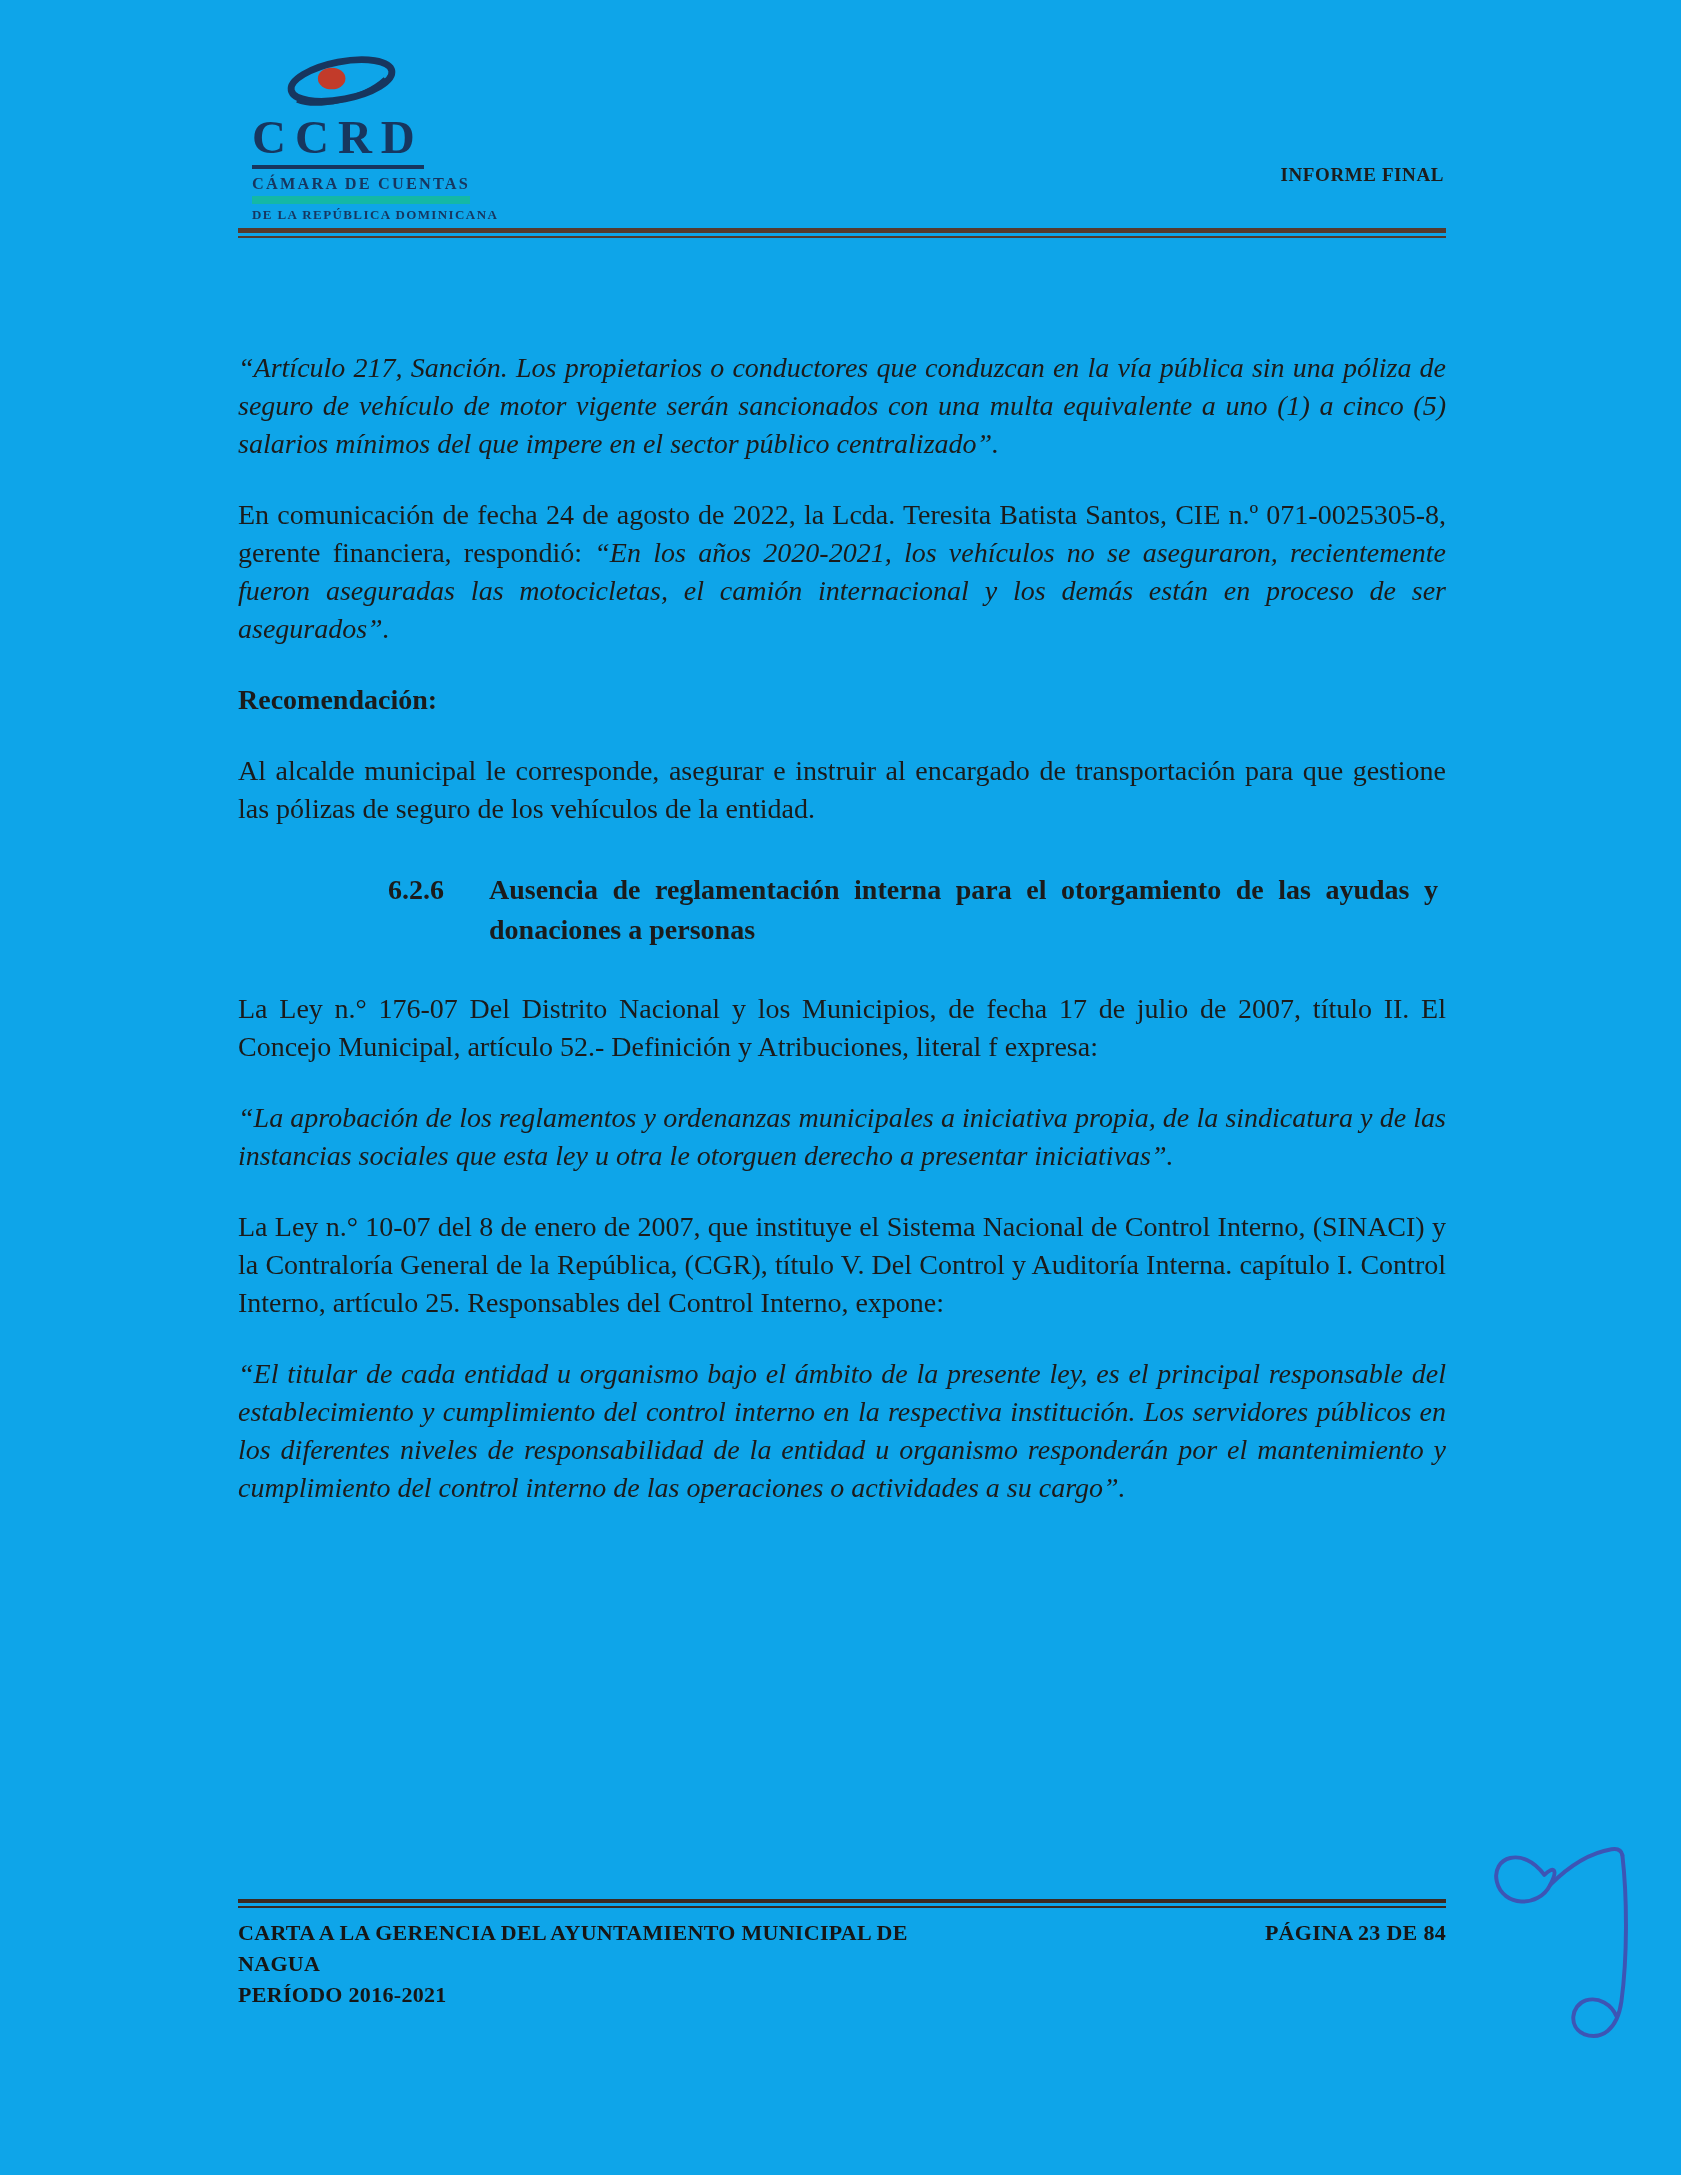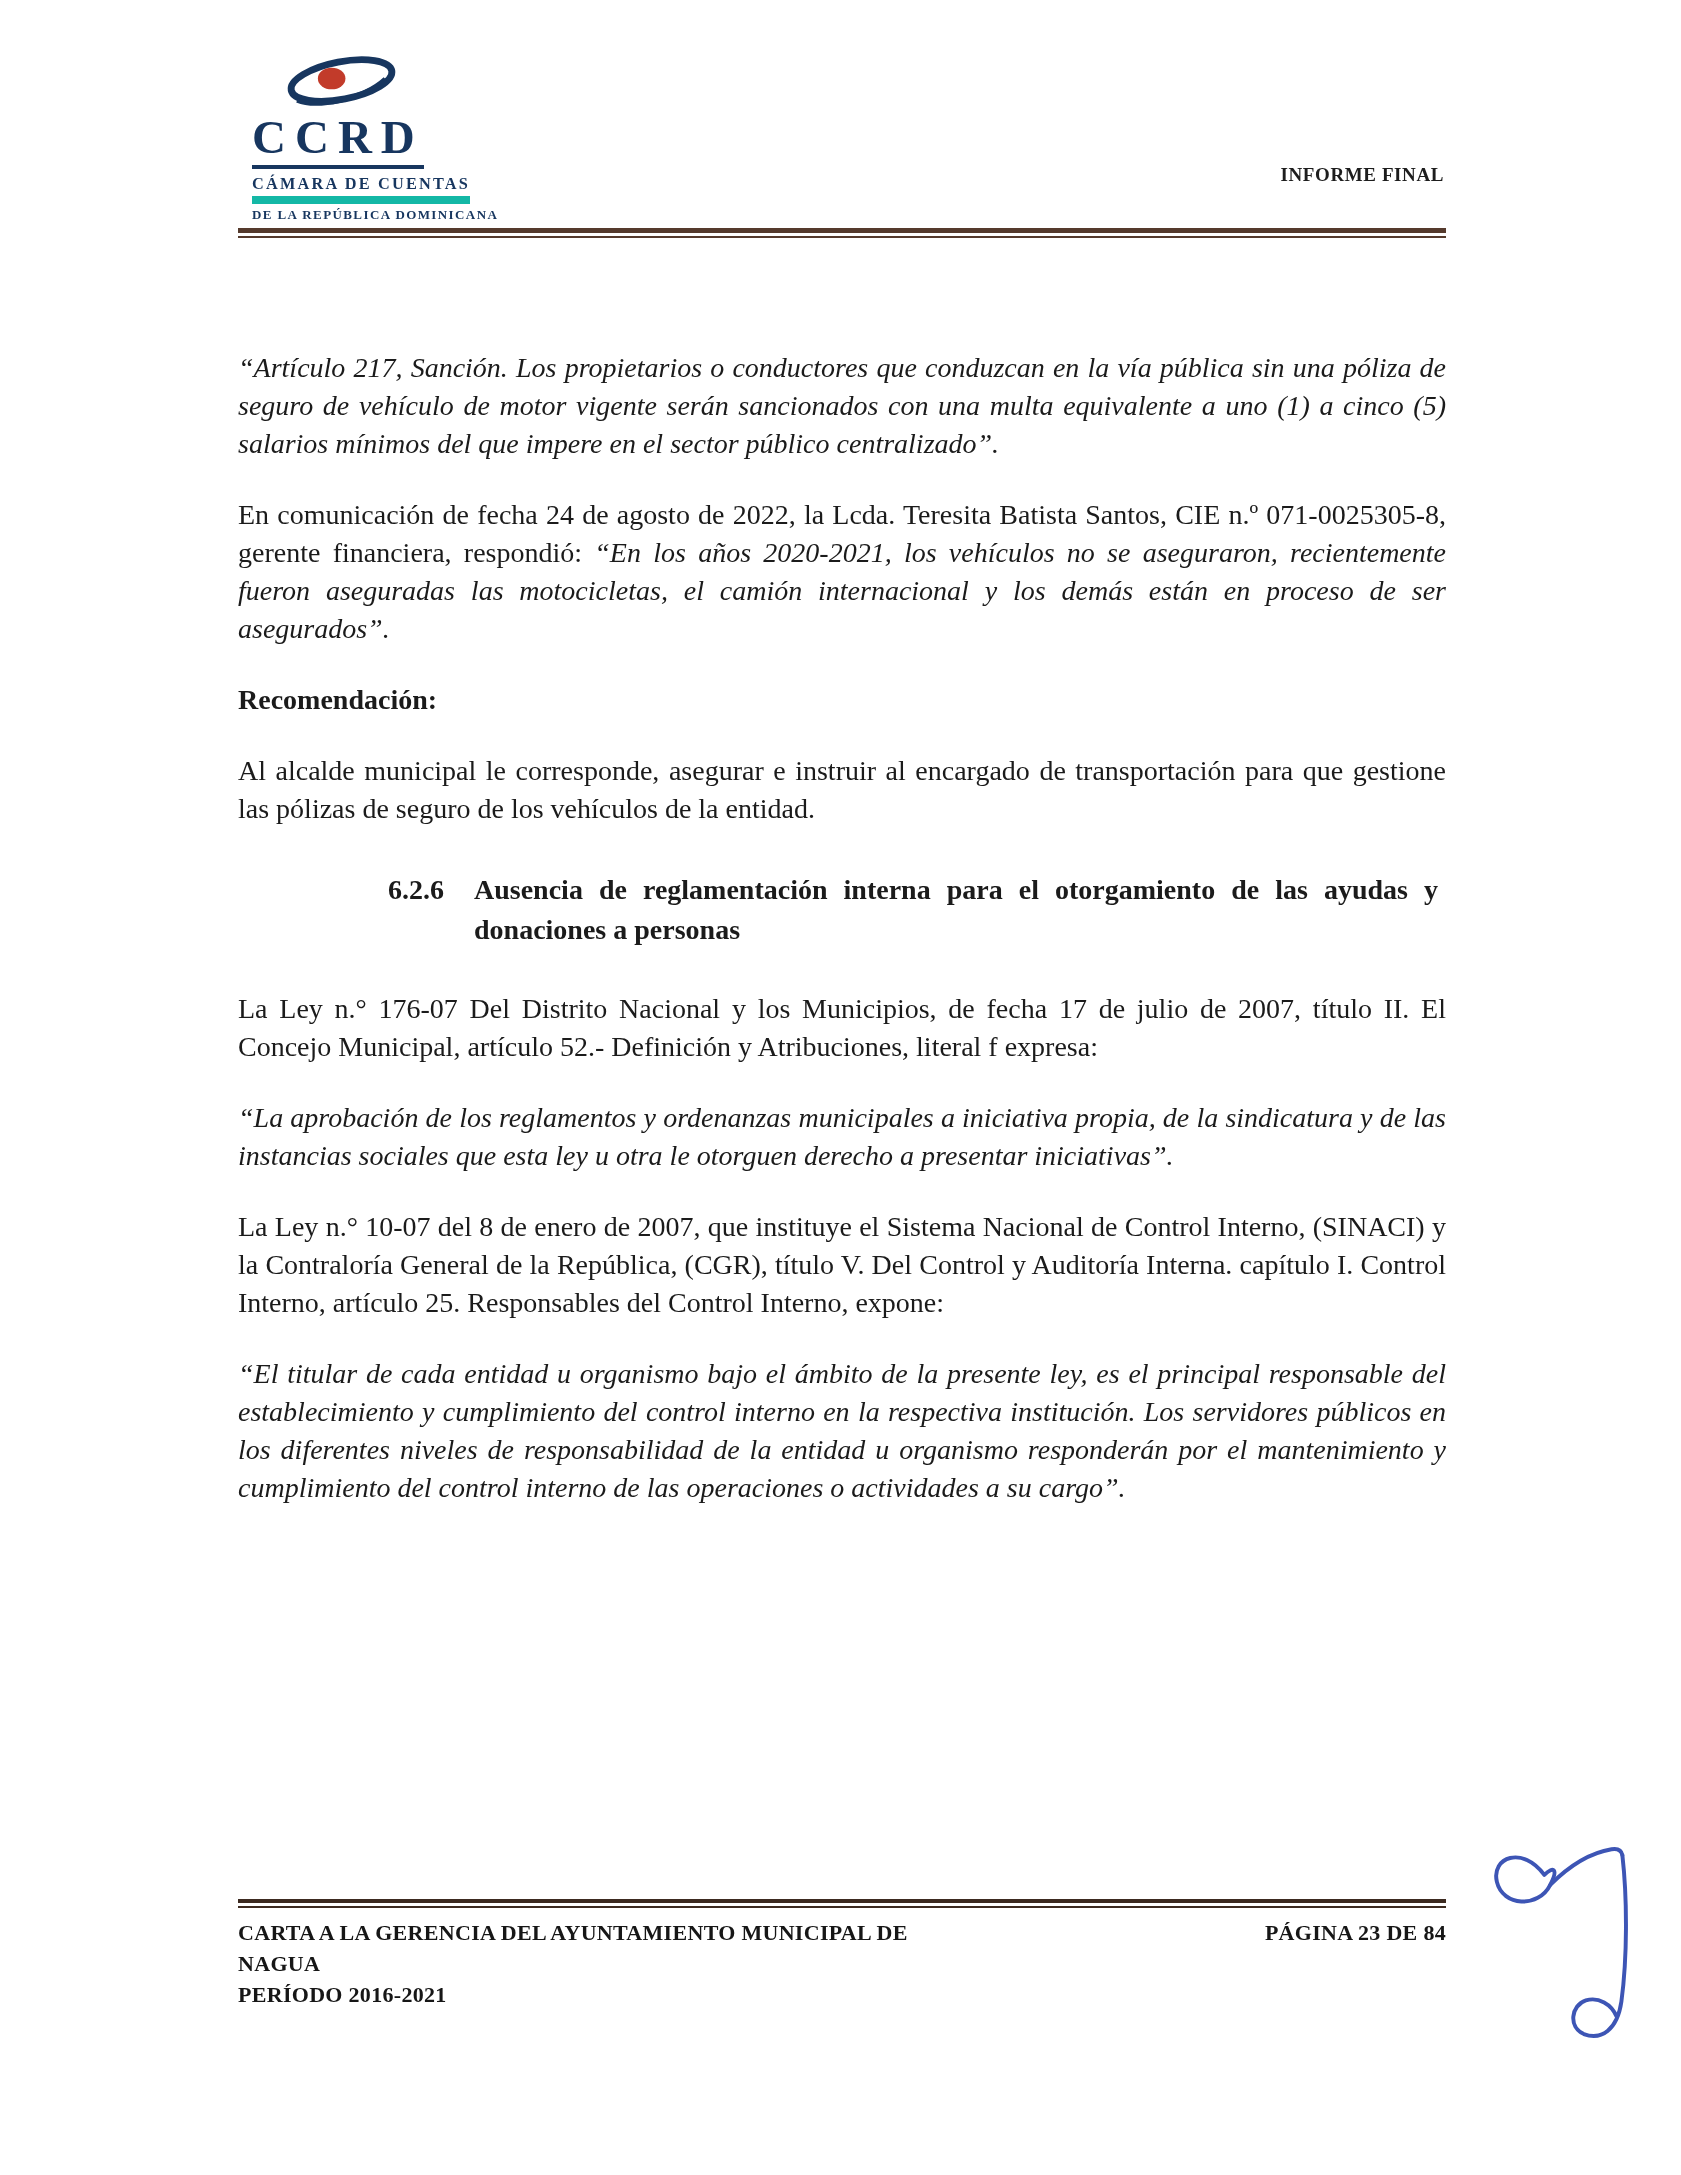--- a/index.html
+++ b/index.html
@@ -1,20 +1,20 @@
 <!DOCTYPE html>
 <html><head>
 <meta charset="utf-8">
 <style>
   * { margin:0; padding:0; box-sizing:border-box; }
   html, body { background:#dedede; }
   .page {
     position:relative;
     width:1681px; height:2175px;
-    background:#ffffff;
+    background:#0ea5e9;
     font-family:"Liberation Serif", serif;
     color:#1b1b1b;
     overflow:hidden;
     margin:0 auto;
   }
   .content {
     position:absolute;
     left:238px; top:0;
     width:1208px;
   }
@@ -51,21 +51,21 @@
   
   .body { padding-top:111px; font-size:28px; line-height:38px; }
   .body p { margin:0 0 33px 0; text-align:justify; }
   .italic { font-style:italic; }
   .bold-heading { font-weight:bold; text-align:left !important; }
   .para-alcalde { margin-top:6px; }
   .section-heading {
     display:flex;
     margin:42px 8px 40px 150px;
     font-weight:bold;
-    font-size:28px; line-height:40px;
+    font-size:28px; line-height:40px;gap:15px;
   }
   .section-number { flex:0 0 auto; margin-right:30px; }
   .section-title { text-align:justify; }
 
   
   .footer { position:absolute; left:238px; width:1208px; top:1899px; }
   .footer-rule-thick { height:4px; background:#3c2a20; }
   .footer-rule-thin  { height:1.5px; background:#3c2a20; margin-top:3px; }
   .footer-row {
     display:flex; justify-content:space-between; align-items:flex-start;

